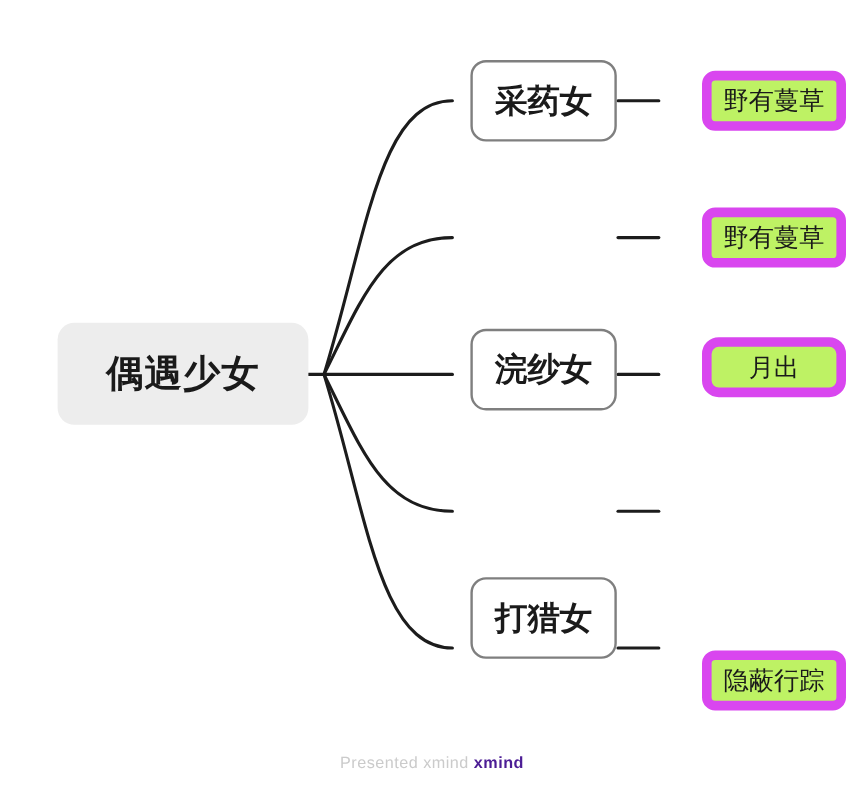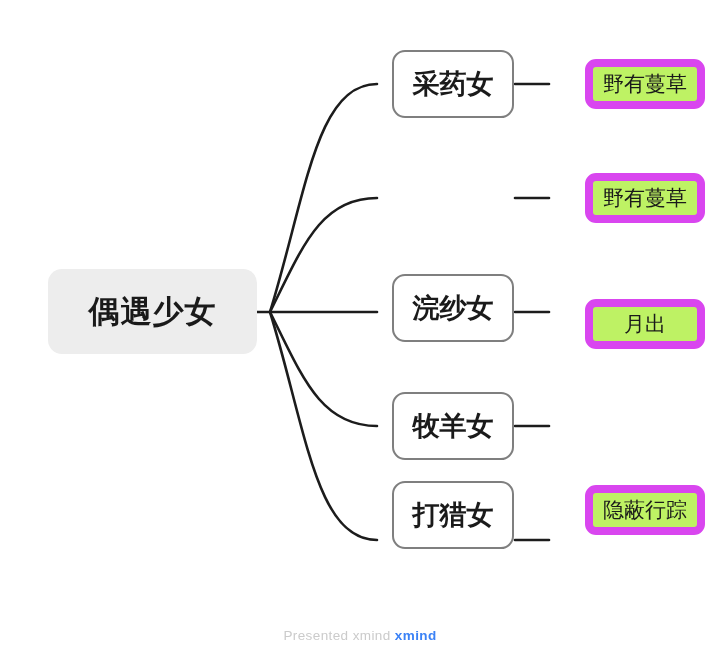--- a/index.html
+++ b/index.html
@@ -60,35 +60,35 @@
     width: 120px; height: 50px;
     background: #bef264;
     border: 8px solid #d946ef;
     border-radius: 11px;
     font-size: 21px;
     font-weight: 500;
     margin-left: 36px;
   }
   .s0 { top: 59px; }
   .s1 { top: 173px; }
-  .s2 { top: 299px; }
+  .s2 { top: 281px; border-radius: 14px; }
   .s3 { top: 401px; }
-  .s4 { top: 485px; }
+  .s4 { top: 542px; }
   .footer {
     position: absolute;
     left: 0; top: 628px;
     width: 100%;
     text-align: center;
     font-size: 13.5px;
     color: #cbcbcb;
     letter-spacing: 0.4px;
   }
   .footer .brand {
     font-weight: 700;
-    color: #3b82f6;
+    color: #4c1d95;
   }
 </style>
 </head>
 <body>
 
 <div class="stage">
 
   <svg class="links" viewBox="0 0 720 671" aria-hidden="true">
 
     <path d="M 257 312 H 377"></path>
@@ -101,21 +101,20 @@
     <path d="M 515 198 H 549"></path>
     <path d="M 515 312 H 549"></path>
     <path d="M 515 426 H 549"></path>
     <path d="M 515 540 H 549"></path>
   </svg>
 
   <div class="node root">偶遇少女</div>
 
   <div class="node topic t0">采药女</div>
   <div class="node topic t2">浣纱女</div>
-  <div class="node topic t3">牧羊女</div>
   <div class="node topic t4">打猎女</div>
 
   <div class="node sub s0">野有蔓草</div>
   <div class="node sub s1">野有蔓草</div>
   <div class="node sub s2">月出</div>
   <div class="node sub s4">隐蔽行踪</div>
 
   <div class="footer">
     <span>Presented xmind</span>
     <span class="brand">xmind</span>

